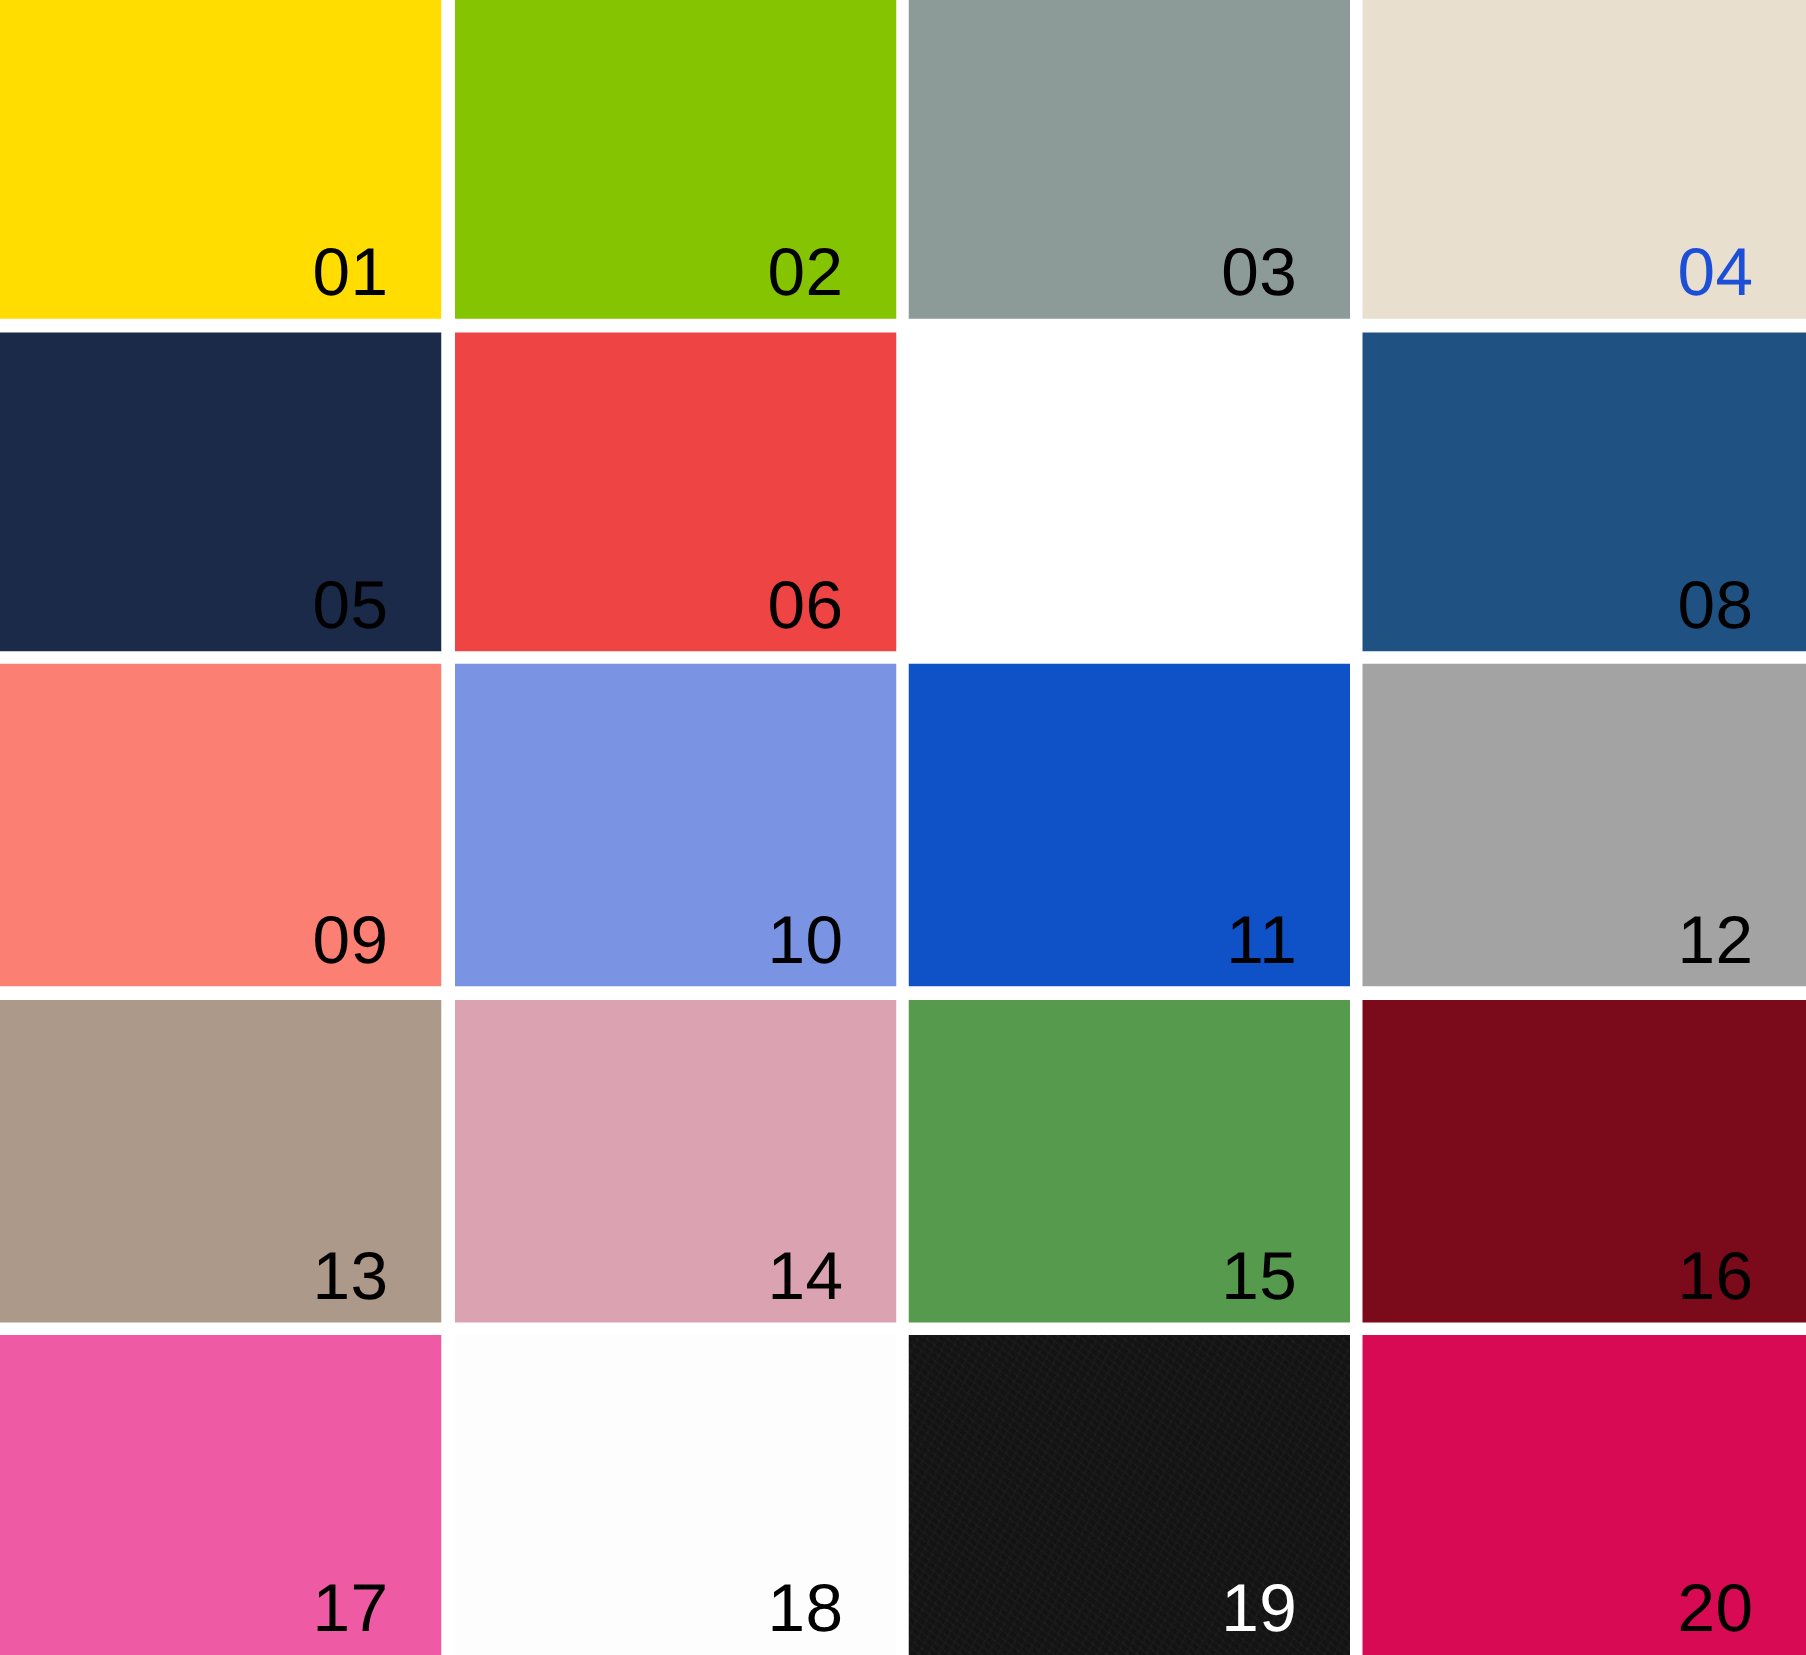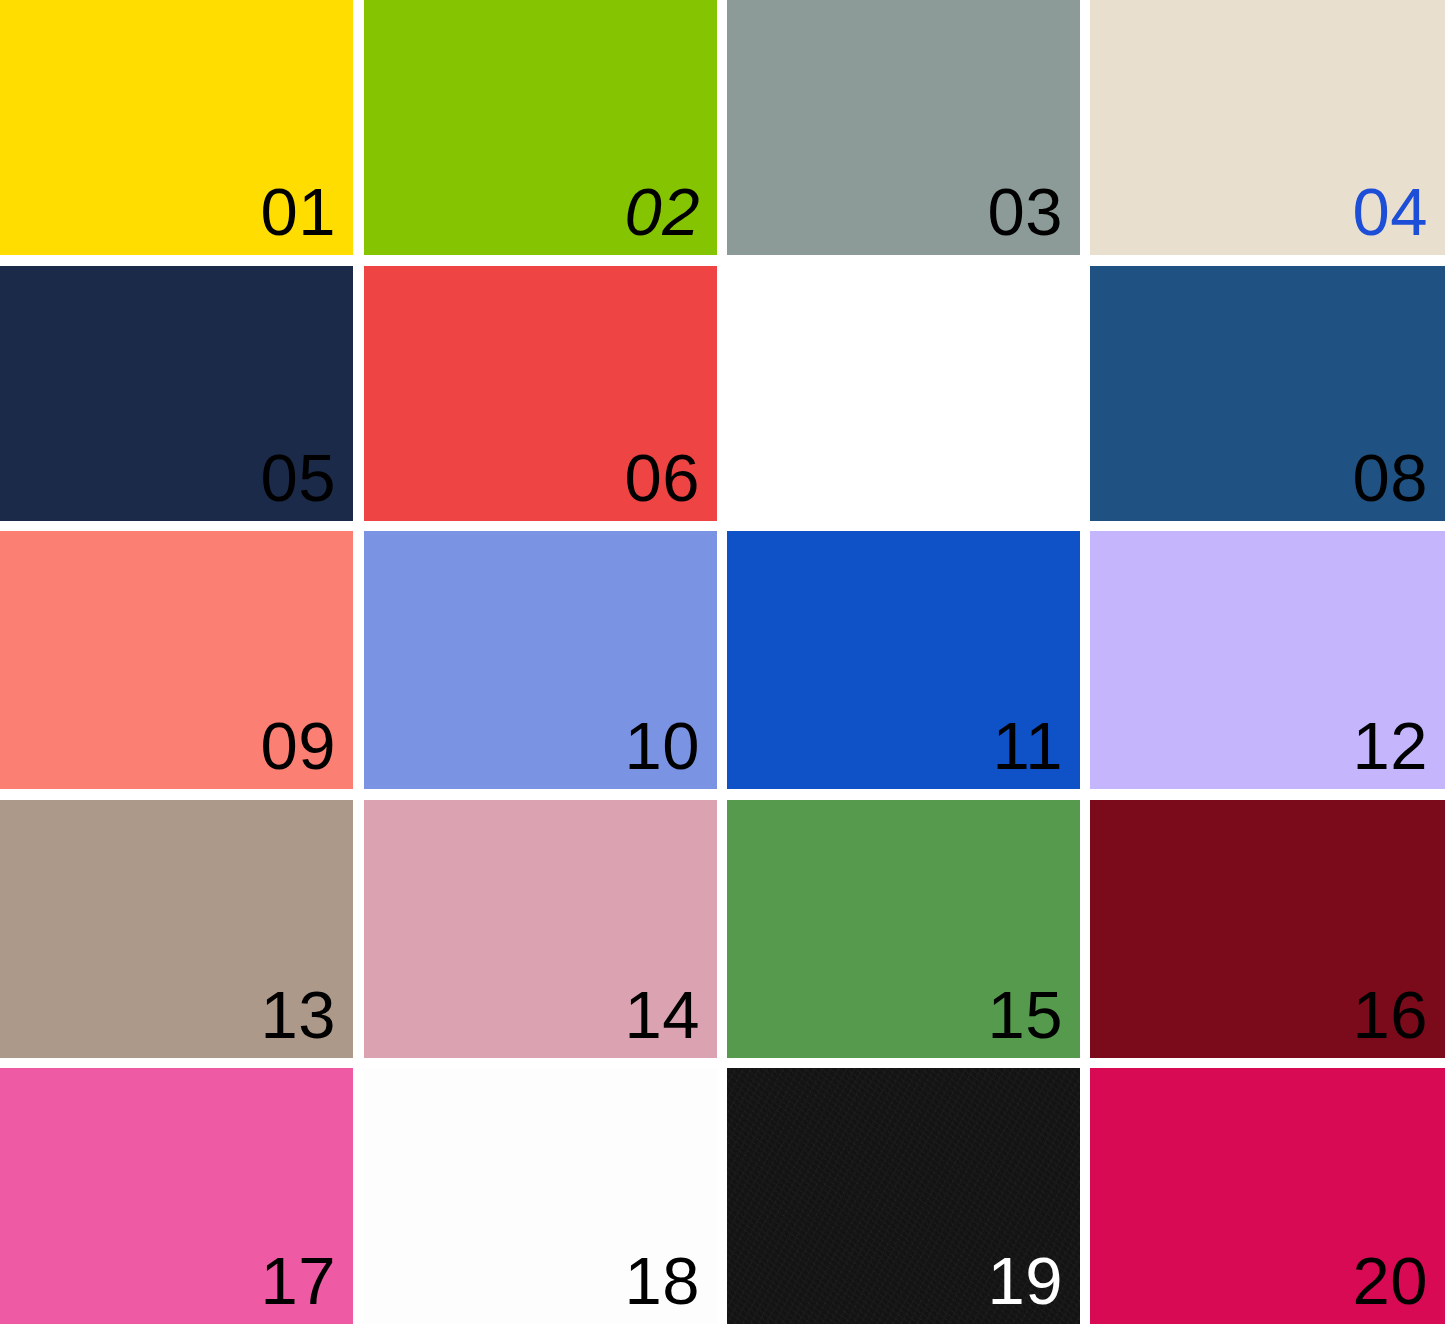--- a/index.html
+++ b/index.html
@@ -21,24 +21,24 @@
   }
 
   .swatch {
     position: absolute;
     box-sizing: border-box;
     display: block;
   }
 
   .swatch-label {
     position: absolute;
-    right: 17px;
+    right: 42px;
     bottom: 10px;
     font-family: "Liberation Sans", sans-serif;
-    font-size: 67px;
+    font-size: 54px;
     font-weight: 400;
     line-height: 1;
     letter-spacing: 0.5px;
     white-space: nowrap;
     user-select: none;
   }
 
   
   .swatch.textured::after {
     content: "";
@@ -51,21 +51,21 @@
       repeating-linear-gradient(74deg, rgba(255,255,255,0.018) 0px, rgba(255,255,255,0.0) 1px, rgba(255,255,255,0.0) 4px);
   }
 </style>
 </head>
 <body>
 
 <div id="palette-grid">
     <div class="swatch" title="yellow" style="left: 0px; top: 0px; width: 353px; height: 255px; background: rgb(255, 221, 0);">
       <span class="swatch-label" style="color: rgb(0, 0, 0);">01</span>
     </div>
-    <div class="swatch" title="apple-green" style="left: 364px; top: 0px; width: 353px; height: 255px; background: rgb(133, 196, 0); font-style: italic;">
+    <div class="swatch" title="apple-green" style="left: 364px; top: 0px; width: 353px; height: 255px; background: rgb(133, 196, 0);">
       <span class="swatch-label" style="color: rgb(0, 0, 0);">02</span>
     </div>
     <div class="swatch" title="gray-green" style="left: 727px; top: 0px; width: 353px; height: 255px; background: rgb(140, 155, 151); padding-left: 31px;">
       <span class="swatch-label" style="color: rgb(0, 0, 0);">03</span>
     </div>
     <div class="swatch" title="cream" style="left: 1090px; top: 0px; width: 355px; height: 255px; background: rgb(233, 223, 206);">
       <span class="swatch-label" style="color: #1d4ed8;">04</span>
     </div>
     <div class="swatch" title="navy" style="left: 0px; top: 266px; width: 353px; height: 255px; background: rgb(27, 42, 73);">
       <span class="swatch-label" style="color: rgb(0, 0, 0);">05</span>
@@ -78,21 +78,21 @@
     </div>
     <div class="swatch" title="salmon" style="left: 0px; top: 531px; width: 353px; height: 258px; background: rgb(251, 127, 114);">
       <span class="swatch-label" style="color: rgb(0, 0, 0);">09</span>
     </div>
     <div class="swatch" title="periwinkle" style="left: 364px; top: 531px; width: 353px; height: 258px; background: rgb(122, 147, 226);">
       <span class="swatch-label" style="color: rgb(0, 0, 0);">10</span>
     </div>
     <div class="swatch" title="bright-blue" style="left: 727px; top: 531px; width: 353px; height: 258px; background: rgb(15, 81, 198);">
       <span class="swatch-label" style="color: rgb(0, 0, 0);">11</span>
     </div>
-    <div class="swatch" title="rose-pink" style="left: 1090px; top: 531px; width: 355px; height: 258px; background: #c4b5fd;">
+    <div class="swatch" title="rose-pink" style="left: 1090px; top: 531px; width: 355px; height: 258px; background: #a3a3a3;">
       <span class="swatch-label" style="color: rgb(0, 0, 0);">12</span>
     </div>
     <div class="swatch" title="warm-gray" style="left: 0px; top: 800px; width: 353px; height: 258px; background: rgb(173, 153, 138);">
       <span class="swatch-label" style="color: rgb(0, 0, 0);">13</span>
     </div>
     <div class="swatch" title="dusty-pink" style="left: 364px; top: 800px; width: 353px; height: 258px; background: rgb(219, 163, 178);">
       <span class="swatch-label" style="color: rgb(0, 0, 0);">14</span>
     </div>
     <div class="swatch" title="medium-green" style="left: 727px; top: 800px; width: 353px; height: 258px; background: rgb(85, 154, 77);">
       <span class="swatch-label" style="color: rgb(0, 0, 0);">15</span>

